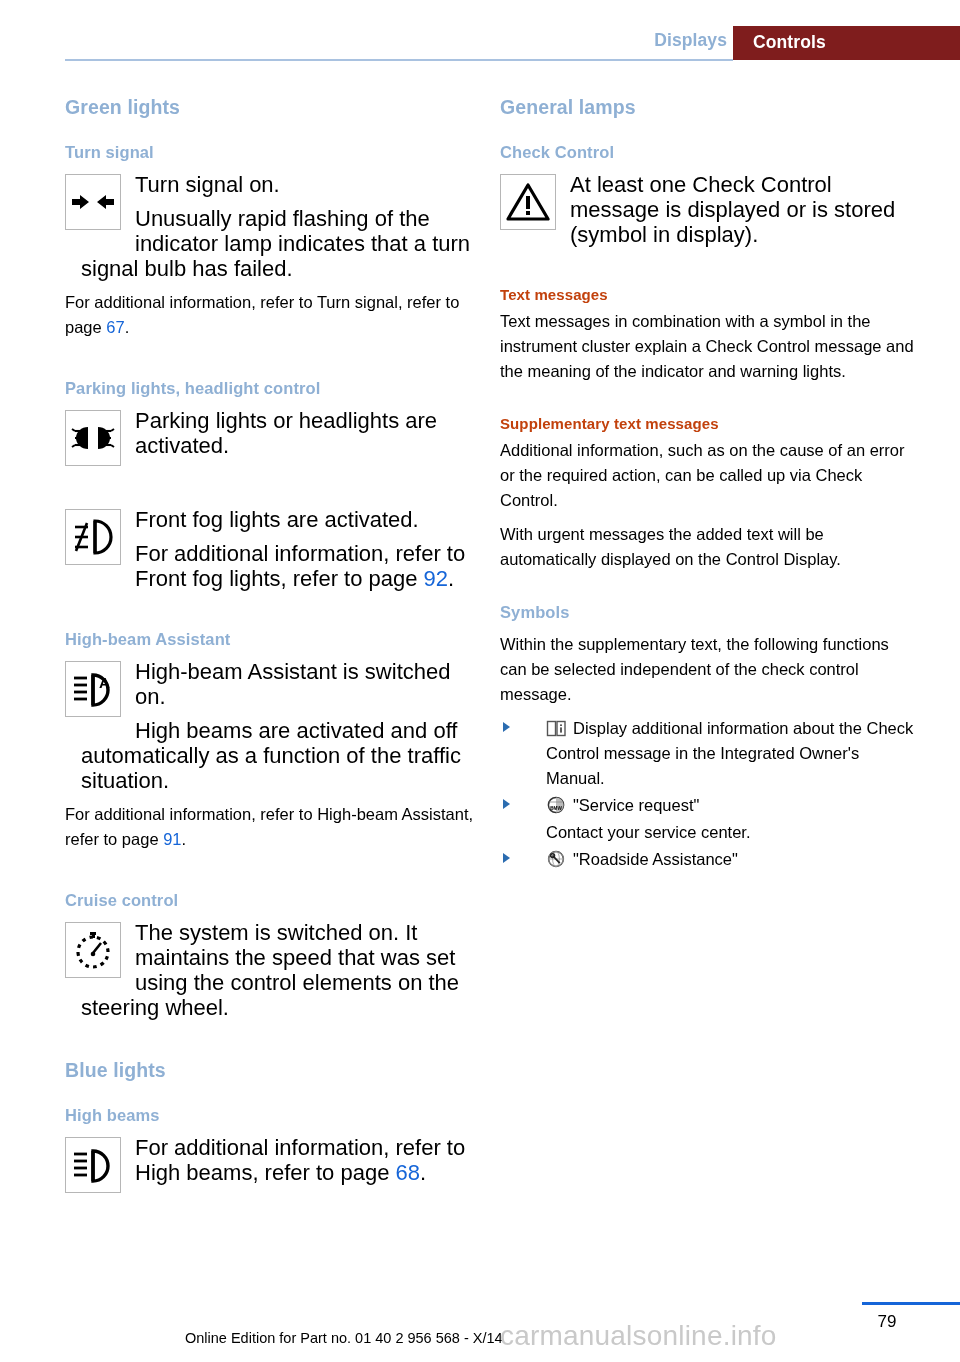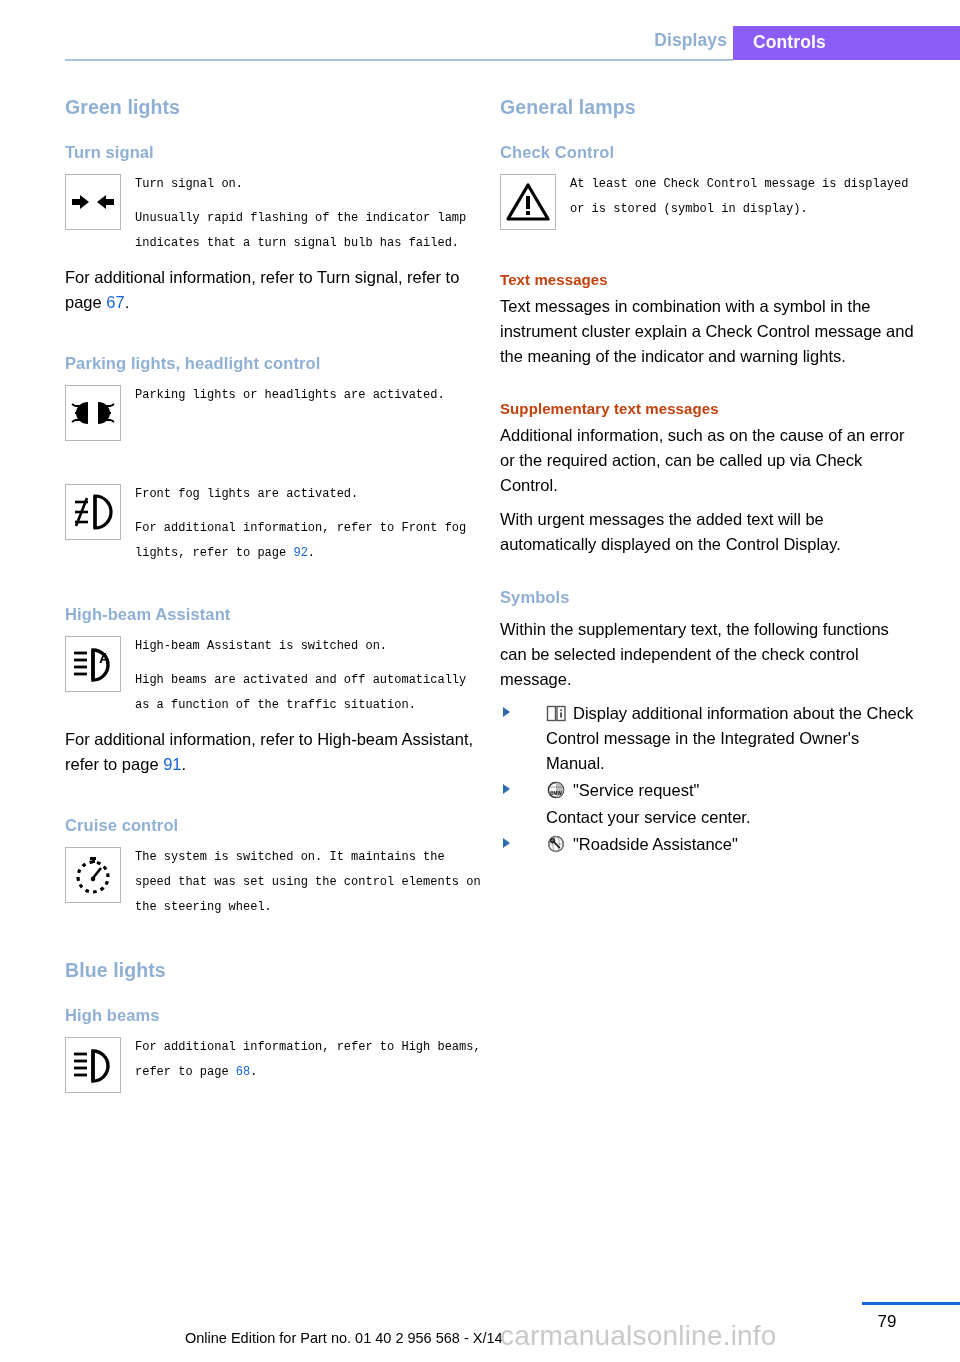--- a/index.html
+++ b/index.html
@@ -40,21 +40,21 @@
     color: #8fb0d4;
     letter-spacing: 0.1px;
     white-space: nowrap;
   }
   .tab-active {
     position: absolute;
     left: 733px;
     top: 26px;
     width: 227px;
     height: 34px;
-    background: #8b5cf6;
+    background: #7f1d1d;
   }
   .tab-active-label {
     position: absolute;
     left: 20px;
     top: 6px;
     font-size: 17.5px;
     font-weight: bold;
     color: #ffffff;
     letter-spacing: 0.1px;
     white-space: nowrap;
@@ -117,24 +117,23 @@
     width: 56px;
     height: 56px;
     border: 1px solid #b6b6b6;
     margin: 2px 14px 2px 0;
     box-sizing: border-box;
     position: relative;
     background: #fff;
   }
   .iconbox svg { position: absolute; left: 0; top: 0; }
   .iconblock p {
-    font-size: 12px;
+    font-size: 22px;
     line-height: 25px;
     margin: 0 0 9px 16px;
-    font-family: Liberation Mono, monospace;
   }
   .iconblock p:last-child { margin-bottom: 0; }
 
   
   ul.bullets { list-style: none; margin: 6px 0 0 0; padding: 0; }
   ul.bullets li { position: relative; padding-left: 46px; margin-bottom: 2px; }
   .tri {
     position: absolute;
     left: 3px;
     top: 6px;

